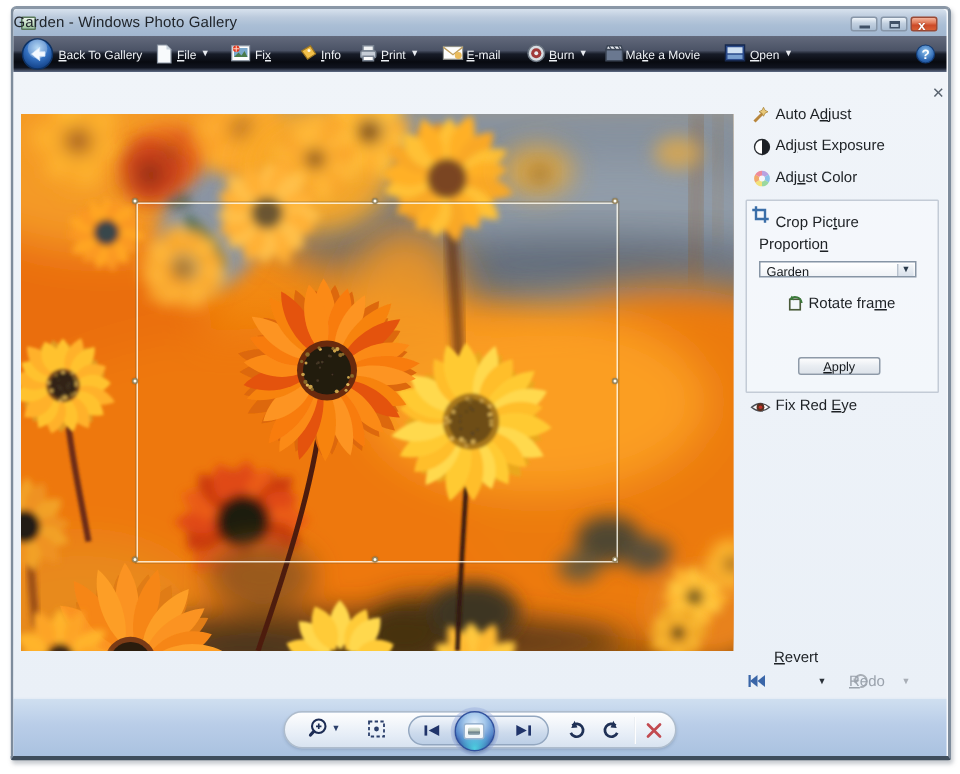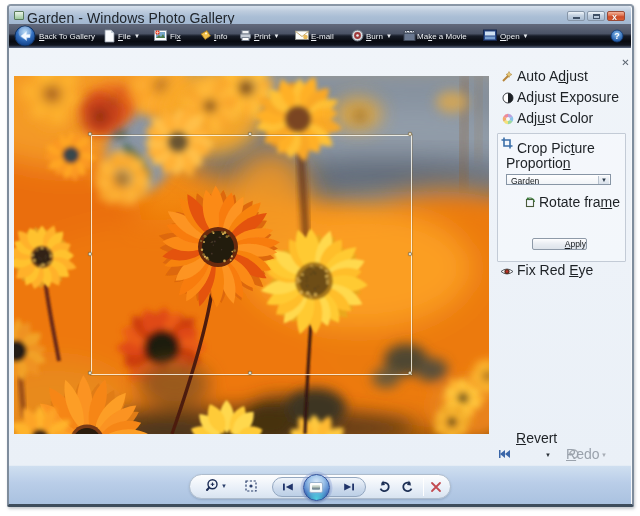--- a/index.html
+++ b/index.html
@@ -1,41 +1,41 @@
 <!DOCTYPE html>
 <html><head><meta charset="utf-8"><style>
 *{margin:0;padding:0;box-sizing:border-box}
 html,body{width:640px;height:516px;background:#fff;overflow:hidden}
 body{font-family:"Liberation Sans",sans-serif;position:relative}
 .ab{position:absolute}
 #win{left:7px;top:4px;width:627px;height:503px;border:2px solid #7e8c9c;border-bottom:3px solid #3e4d5c;border-top-color:#8a97a6;border-radius:4px 4px 2px 2px;background:#edf2f8;box-shadow:1px 2px 3px rgba(90,100,115,.35), inset 0 0 0 1px rgba(255,255,255,.55)}
 #title{left:9px;top:6px;width:622px;height:18px;border-radius:3px 3px 0 0;background:linear-gradient(#d8e2ee 0%,#bccbdd 30%,#aabed5 60%,#a2b7d0 100%)}
 #ticon{left:14px;top:11px;width:10px;height:9px;background:linear-gradient(#eaf4ea,#9ec89e);border:1px solid #5a7a5a;border-radius:1px}
-#ttext{left:27px;top:10px;font-size:14px;color:#20252b;letter-spacing:.1px}
+#ttext{left:9px;top:10px;font-size:10px;color:#20252b;letter-spacing:.1px}
 .wbtn{top:11px;height:10px;border-radius:2px;font-size:8px}
 #bmin{left:567px;width:18px;background:linear-gradient(#f0f5fa,#c2d0e0 45%,#a9bcd1);border:1px solid #8796a8}
 #bmax{left:587px;width:18px;background:linear-gradient(#f0f5fa,#c2d0e0 45%,#a9bcd1);border:1px solid #8796a8}
 #bclose{left:607px;width:18px;background:linear-gradient(#f4b29a 0%,#e17a58 40%,#cc4a28 60%,#d95f35);border:1px solid #9a4a36}
 #bmin i{position:absolute;left:5px;top:5px;width:7px;height:2px;background:#3f5066}
 #bmax i{position:absolute;left:5px;top:2px;width:7px;height:5px;border:1px solid #3f5066;border-top-width:2px}
 #bclose i{position:absolute;left:4px;top:0px;color:#fff;font-style:normal;font-size:9px;font-weight:bold;text-shadow:0 0 1px #7a2a14}
 #tbar{left:9px;top:24px;width:622px;height:24px;background:linear-gradient(#636a7c 0%,#4b5366 40%,#171c28 50%,#080a10 72%,#10141f 88%,#5e6b85 100%)}
 .titem{top:24px;height:24px;display:flex;align-items:center;color:#eef1f5;font-size:8px;white-space:nowrap}
 .tdn{color:#e8ebf0;font-size:6px;margin-left:3px}
 u{text-decoration:underline}
 #content{left:9px;top:48px;width:622px;height:417px;background:linear-gradient(#f0f4f9,#eaf0f7)}
 #photo{left:14px;top:76px;width:475px;height:358px}
 #crop{left:91px;top:135px;width:321px;height:240px;border:1px solid rgba(255,252,242,.82);box-shadow:0 0 0 1px rgba(120,90,40,.25)}
 .hd{position:absolute;width:4px;height:4px;border-radius:50%;background:#fffdf6;border:1px solid #97875f;box-shadow:0 0 1px rgba(60,40,20,.5)}
 #panelx{left:620px;top:57px;width:11px;height:11px;color:#5a6470;font-size:10px;line-height:11px;text-align:center}
-.prow{font-size:14px;line-height:9px;color:#1d2125;white-space:nowrap}
+.prow{font-size:10px;line-height:9px;color:#1d2125;white-space:nowrap}
 #cropbox{left:497px;top:133px;width:129px;height:129px;border:1px solid #c3cbd6;border-radius:1px;background:rgba(250,252,255,.45)}
 #combo{left:506px;top:174px;width:105px;height:11px;border:1px solid #8795a5;background:linear-gradient(#fff,#f0f3f7);font-size:8.5px;color:#14181c}
 #combo .arr{position:absolute;right:1px;top:1px;width:11px;height:8px;background:linear-gradient(#f4f7fa,#d8e0ea);border-left:1px solid #b8c2ce;text-align:center;font-size:6px;line-height:8px;color:#2a3a4a}
-#applybtn{left:532px;top:238px;width:55px;height:12px;border:1px solid #8e9aa8;border-radius:2px;background:linear-gradient(#fdfdfe,#e9edf2 50%,#dde3ea);font-size:8.5px;color:#15191d;text-align:right;line-height:11px}
+#applybtn{left:532px;top:238px;width:55px;height:12px;border:1px solid #8e9aa8;border-radius:2px;background:linear-gradient(#fdfdfe,#e9edf2 50%,#dde3ea);font-size:8.5px;color:#15191d;text-align:center;line-height:11px}
 #bluebar{left:9px;top:465px;width:622px;height:39px;border-top:1px solid #e4ecf5;background:linear-gradient(#cfdff0 0%,#b9cde8 45%,#aac2e0 100%)}
 #pill{left:189px;top:474px;width:262px;height:25px;border-radius:13px;border:1px solid #aebccc;background:linear-gradient(#fefefe,#e4ecf6 70%,#d8e3f0);box-shadow:0 1px 2px rgba(70,90,120,.25)}
 #navg{left:272px;top:477px;width:94px;height:20px;border-radius:10px;border:1px solid #93a7c0;background:linear-gradient(#f2f6fb,#ccdaec 60%,#bccfe6)}
 #sphere{left:303px;top:474px;width:27px;height:27px;border-radius:50%;background:radial-gradient(circle at 50% 95%,#4ecfe0 0%,rgba(80,190,215,0) 45%),radial-gradient(circle at 50% 28%,#d8e9fa 0%,#a6c9ec 30%,#5588cc 62%,#2b4494 85%,#1e3076 100%);border:1px solid #31519e;box-shadow:0 1px 2px rgba(40,70,110,.4),0 0 0 2.5px rgba(150,170,220,.45)}
 #sphx{left:309px;top:482px;width:14px;height:11px;background:linear-gradient(#ffffff,#eef4f8);border-radius:2px;border:1px solid #9ab4d0}
 #sphx i{position:absolute;left:2px;top:2px;width:8px;height:5px;background:linear-gradient(#dfe9e2 0%,#b6c4b8 45%,#6a7f88 60%,#9fb4be 100%);border-radius:1px}
 svg{display:block}
 .ic{position:absolute}
 </style></head><body>
 <div id="win" class="ab"></div>

